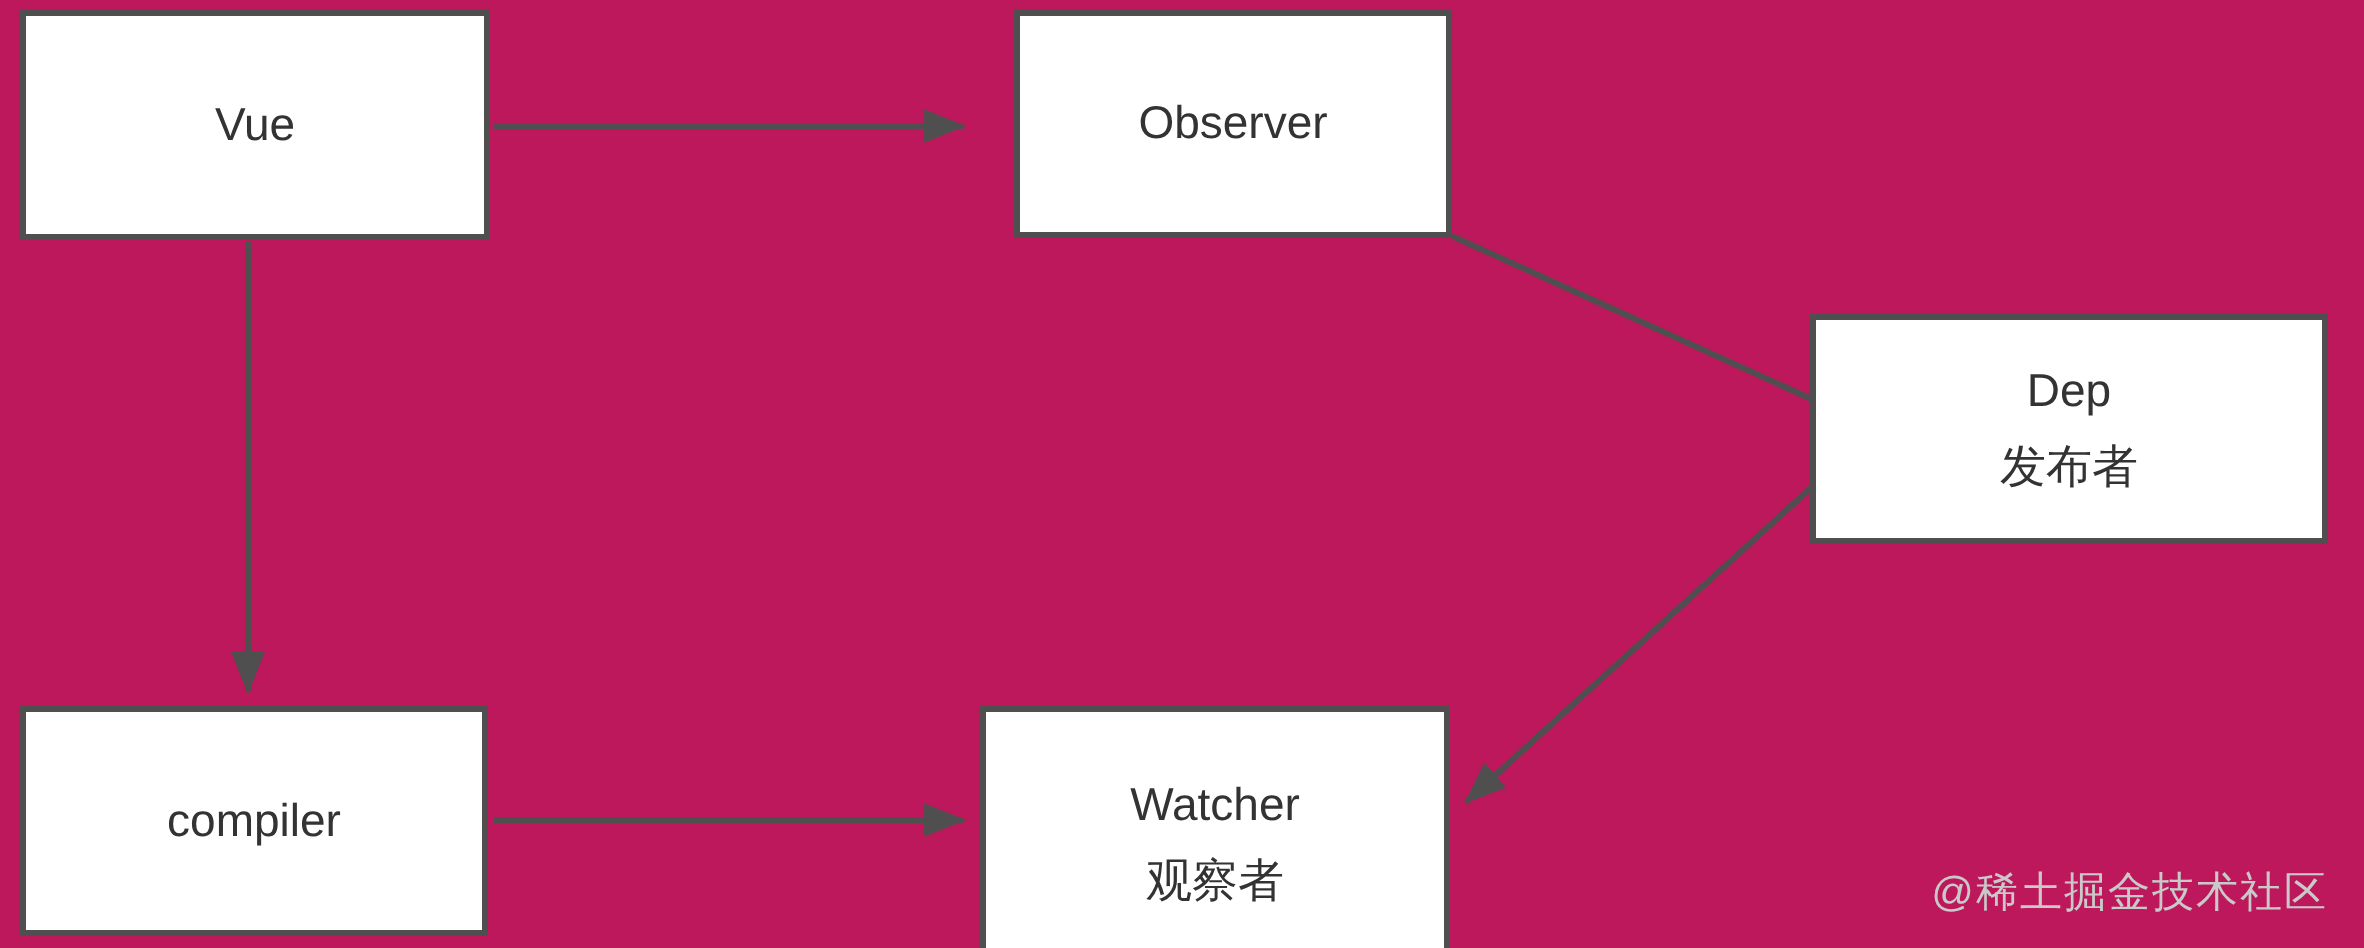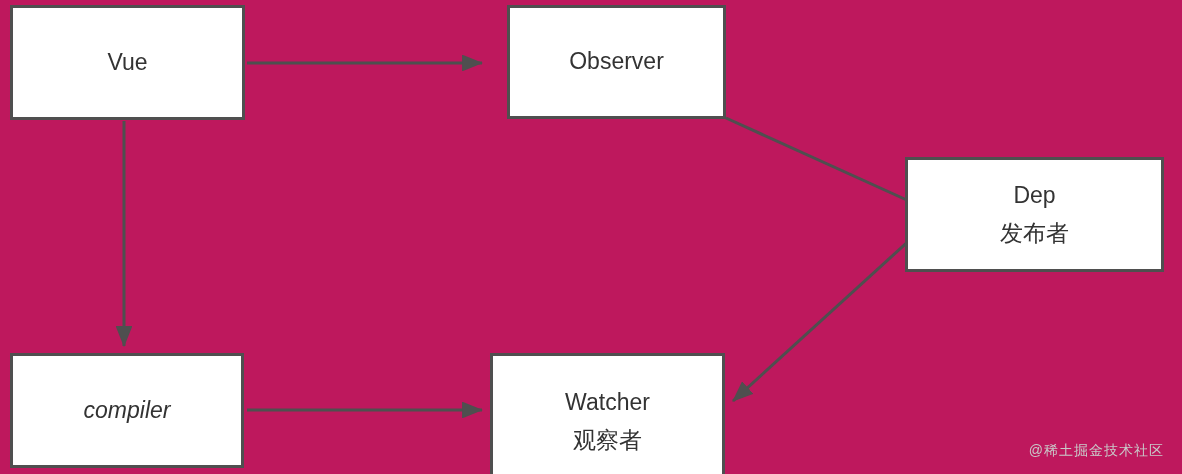--- a/index.html
+++ b/index.html
@@ -34,28 +34,28 @@
     gap: 10px;
     color: #333333;
     font-size: 23px;
     line-height: 1.2;
     text-align: center;
   }
   .node .label, .node .sublabel { display: block; }
   #node-vue      { left: 10px;  top: 5px;   width: 235px; height: 115px; }
   #node-observer { left: 490px; top: 5px;   width: 219px; height: 114px; margin-left: 17px; }
   #node-dep      { left: 905px; top: 157px; width: 259px; height: 115px; }
-  #node-compiler { left: 10px;  top: 353px; width: 234px; height: 115px; font-style: italic; }
+  #node-compiler { left: 10px;  top: 353px; width: 234px; height: 115px; }
   #node-watcher  { left: 490px; top: 353px; width: 235px; height: 138px; }
   .watermark {
     position: absolute;
     right: 18px;
     bottom: 14px;
     color: #c9c9c9;
-    font-size: 14px;
+    font-size: 21px;
     letter-spacing: 1px;
     user-select: none;
   }
 </style>
 </head>
 <body>
 
 <div class="canvas">
 
   <svg class="edges-layer" viewBox="0 0 1182 474" xmlns="http://www.w3.org/2000/svg" aria-hidden="true">

